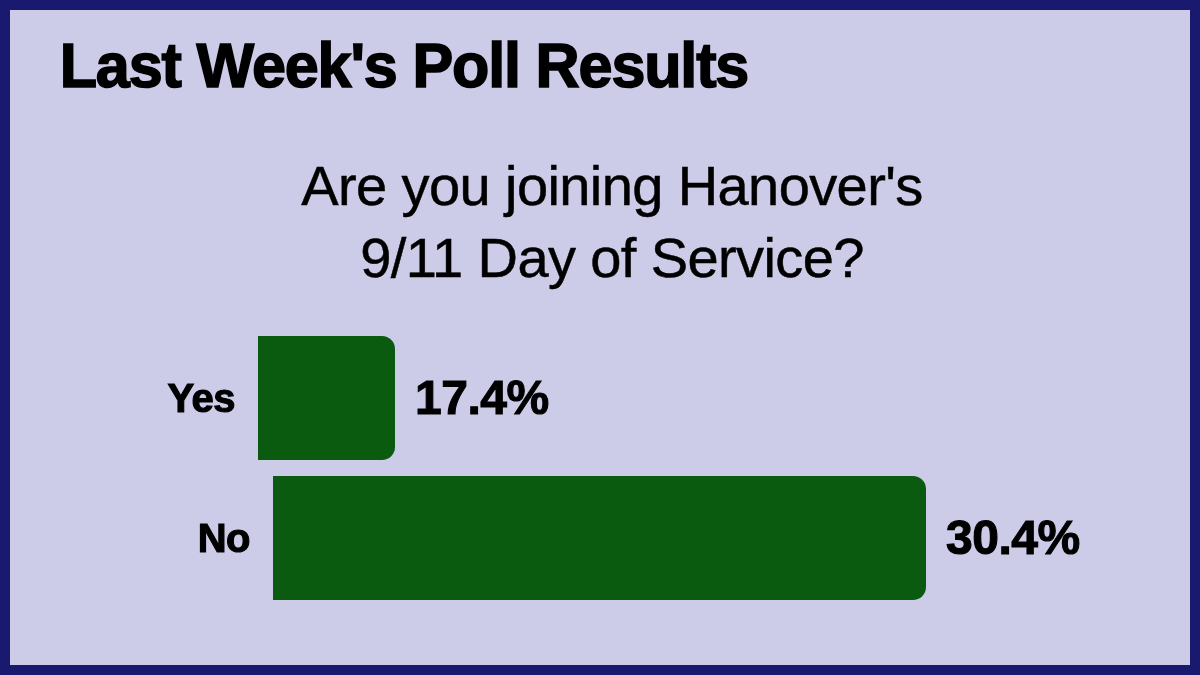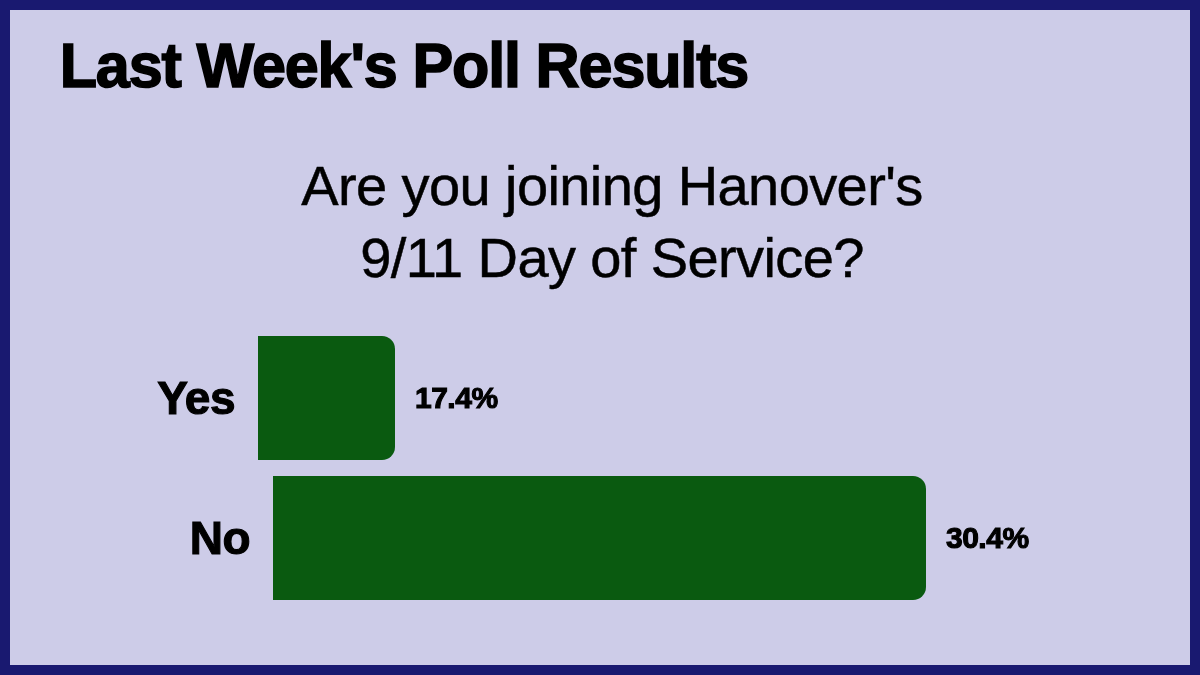--- a/index.html
+++ b/index.html
@@ -97,21 +97,21 @@
 
   .bar-category-label {
     position: absolute;
     left: 0;
     width: 225px;
     top: 0;
     height: 124px;
     line-height: 124px;
     text-align: right;
     font-family: "Liberation Sans", sans-serif;
-    font-size: 46px;
+    font-size: 40px;
     font-weight: 700;
     letter-spacing: -0.5px;
     color: #000000;
     -webkit-text-stroke: 1.1px #000000;
     white-space: nowrap;
   }
 
   .bar-track {
     position: absolute;
     left: 248px;
@@ -131,21 +131,21 @@
     border-top-left-radius: 0;
     border-bottom-left-radius: 0;
   }
 
   .bar-value-label {
     position: absolute;
     top: 0;
     height: 124px;
     line-height: 124px;
     font-family: "Liberation Sans", sans-serif;
-    font-size: 30px;
+    font-size: 48px;
     font-weight: 700;
     letter-spacing: -0.5px;
     color: #000000;
     -webkit-text-stroke: 1.1px #000000;
     white-space: nowrap;
   }
 </style>
 </head>
 <body>
 

